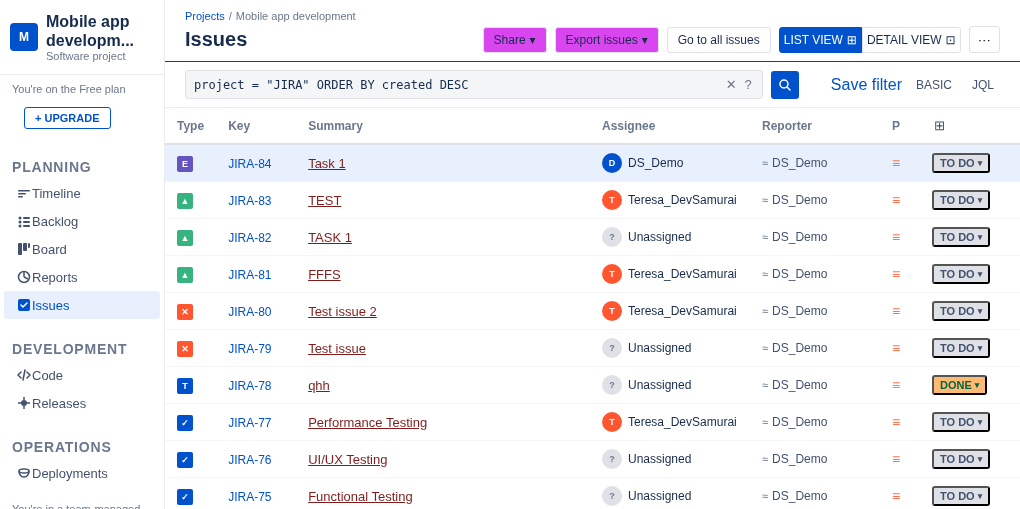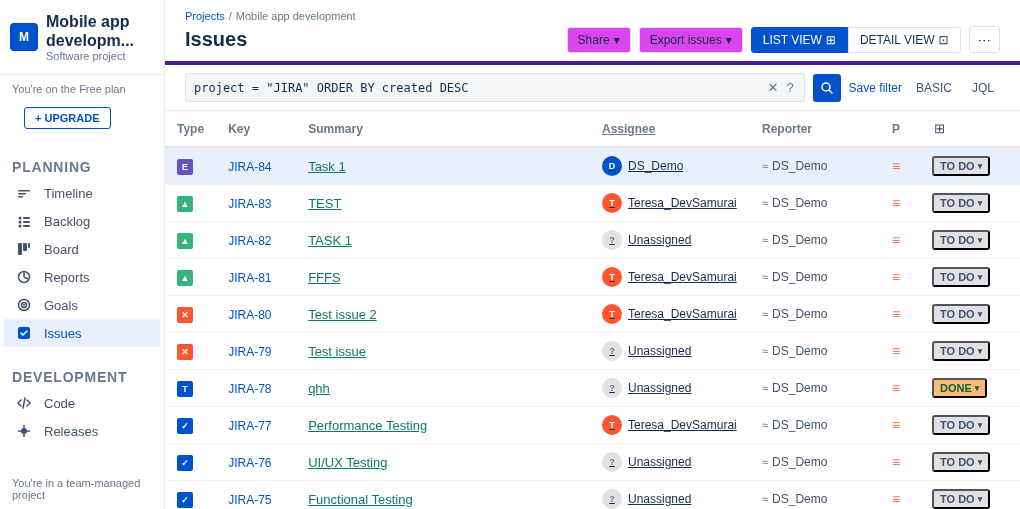--- a/index.html
+++ b/index.html
@@ -8,71 +8,71 @@
     
     .sidebar { width: 165px; min-width: 165px; background: #fff; border-right: 1px solid #ebecf0; display: flex; flex-direction: column; overflow-y: auto; }
     .sidebar-header { padding: 12px 10px; display: flex; align-items: center; gap: 8px; border-bottom: 1px solid #ebecf0; }
     .sidebar-logo { width: 28px; height: 28px; background: #0052cc; border-radius: 4px; display: flex; align-items: center; justify-content: center; color: #fff; font-size: 12px; font-weight: bold; flex-shrink: 0; }
     .sidebar-title { font-size: 16px; font-weight: 600; color: #172b4d; line-height: 1.2; }
     .sidebar-subtitle { font-size: 11px; color: #6b778c; }
     .sidebar-plan { padding: 8px 12px; font-size: 11px; color: #6b778c; }
     .upgrade-btn { margin: 4px 12px 8px; border: 1px solid #0052cc; color: #0052cc; background: #fff; border-radius: 3px; padding: 4px 10px; font-size: 11px; font-weight: 600; cursor: pointer; display: flex; align-items: center; gap: 4px; }
     .sidebar-section { padding: 8px 0; }
     .sidebar-section-title { padding: 6px 12px 4px; font-size: 14px; font-weight: 700; color: #6b778c; letter-spacing: 0.8px; text-transform: uppercase; }
-    .sidebar-item { display: flex; align-items: center; gap: 12px; padding: 6px 12px; cursor: pointer; color: #42526e; font-size: 13px; border-radius: 3px; margin: 0 4px; }
+    .sidebar-item { display: flex; align-items: center; gap: 0; padding: 6px 12px; cursor: pointer; color: #42526e; font-size: 13px; border-radius: 3px; margin: 0 4px; }
     .sidebar-item.active { background: #e8f0fe; color: #0052cc; font-weight: 500; }
     .sidebar-item-icon { width: 16px; height: 16px; display: flex; align-items: center; justify-content: center; flex-shrink: 0; }
     .sidebar-footer { padding: 8px 12px; font-size: 11px; color: #6b778c; margin-top: auto; }
 
     
     .main { flex: 1; overflow: hidden; display: flex; flex-direction: column; }
-    .main-header { padding: 10px 20px 0; border-bottom: 4px solid #4c1d95; }
+    .main-header { padding: 10px 20px 0; border-bottom: 1px solid #4c1d95; }
     .breadcrumb { font-size: 11px; color: #6b778c; display: flex; align-items: center; gap: 4px; margin-bottom: 4px; }
     .breadcrumb a { color: #0052cc; text-decoration: none; }
     .page-title-row { display: flex; align-items: center; justify-content: space-between; padding-bottom: 8px; }
     .page-title { font-size: 20px; font-weight: 600; color: #172b4d; }
     .header-actions { display: flex; align-items: center; gap: 8px; }
     .btn { display: flex; align-items: center; gap: 4px; padding: 5px 10px; border-radius: 3px; font-size: 12px; cursor: pointer; border: 1px solid transparent; }
     .btn-default { background: #d946ef; color: #172b4d; border-color: #dfe1e6; }
     .btn-outline { background: #fff; color: #172b4d; border-color: #dfe1e6; }
     .view-toggle { display: flex; align-items: center; gap: 0; }
-    .view-btn { padding: 5px 11px; border: 1px solid #dfe1e6; font-size: 12px; cursor: pointer; background: #fff; color: #172b4d; display: flex; align-items: center; gap: 4px; }
+    .view-btn { padding: 5px 4px; border: 1px solid #dfe1e6; font-size: 12px; cursor: pointer; background: #fff; color: #172b4d; display: flex; align-items: center; gap: 4px; }
     .view-btn.active { background: #0052cc; color: #fff; border-color: #0052cc; }
     .view-btn:first-child { border-radius: 3px 0 0 3px; }
     .view-btn:last-child { border-radius: 0 3px 3px 0; }
     .more-btn { padding: 5px 8px; border: 1px solid #dfe1e6; border-radius: 3px; background: #fff; cursor: pointer; }
 
     
     .filter-bar { padding: 8px 20px; display: flex; align-items: center; gap: 8px; border-bottom: 1px solid #ebecf0; }
     .jql-input-wrap { flex: 1; display: flex; align-items: center; background: #f4f5f7; border: 1px solid #dfe1e6; border-radius: 3px; padding: 4px 8px; gap: 4px; }
     .jql-input { background: transparent; border: none; outline: none; font-size: 12px; font-family: monospace; color: #172b4d; flex: 1; }
     .jql-icons { display: flex; align-items: center; gap: 4px; }
     .jql-icon-btn { background: none; border: none; cursor: pointer; color: #6b778c; font-size: 13px; padding: 2px; }
     .search-btn { background: #0052cc; border: none; border-radius: 3px; color: #fff; width: 28px; height: 28px; display: flex; align-items: center; justify-content: center; cursor: pointer; }
-    .save-filter-btn { background: none; border: none; color: #0052cc; font-size: 12px; cursor: pointer; white-space: nowrap; }
+    .save-filter-btn { background: none; border: none; color: #0052cc; font-size: 16px; cursor: pointer; white-space: nowrap; margin-left: 24px; }
     .basic-btn { background: none; border: none; color: #42526e; font-size: 12px; cursor: pointer; padding: 4px 6px; border-radius: 3px; }
     .jql-btn { background: none; border: none; color: #42526e; font-size: 12px; cursor: pointer; padding: 4px 6px; border-radius: 3px; font-weight: 500; }
 
     
     .table-wrap { flex: 1; overflow-y: auto; }
     table { width: 100%; border-collapse: collapse; }
     thead th { padding: 8px 12px; text-align: left; font-size: 12px; font-weight: 600; color: #6b778c; border-bottom: 2px solid #dfe1e6; white-space: nowrap; position: sticky; top: 0; background: #fff; z-index: 1; }
     tbody tr { border-bottom: 1px solid #f4f5f7; }
     tbody tr.selected { background: #e8f0fe; }
     td { padding: 8px 12px; font-size: 13px; vertical-align: middle; }
     .td-type { width: 40px; }
     .td-key { width: 80px; }
     .td-summary { }
-    .td-assignee { width: 160px; text-decoration: underline; }
+    .td-assignee { width: 160px; }
     .td-reporter { width: 130px; }
     .td-p { width: 40px; }
     .td-status { width: 100px; }
 
     .issue-key { color: #0052cc; text-decoration: none; font-size: 12px; }
-    .issue-summary { color: #0f766e; }
+    .issue-summary { color: #7f1d1d; }
     .issue-type-icon { width: 16px; height: 16px; border-radius: 2px; display: inline-flex; align-items: center; justify-content: center; font-size: 10px; color: #fff; }
 
     .assignee-cell { display: flex; align-items: center; gap: 6px; }
     .avatar { width: 20px; height: 20px; border-radius: 50%; background: #6554c0; display: flex; align-items: center; justify-content: center; color: #fff; font-size: 9px; font-weight: bold; flex-shrink: 0; }
     .reporter-cell { display: flex; align-items: center; gap: 4px; color: #42526e; font-size: 12px; }
     .reporter-icon { color: #6b778c; font-size: 11px; }
 
     .priority-icon { color: #ff7452; font-size: 14px; }
     .priority-medium { color: #ff7452; }
 
@@ -141,30 +141,20 @@
     <div class="sidebar-item">
       <div class="sidebar-item-icon">
         <svg width="14" height="14" viewBox="0 0 14 14" fill="none">
             <circle cx="7" cy="7" r="5.5" stroke="#42526e" stroke-width="1.5" fill="none"></circle>
             <path d="M7 7 L7 2" stroke="#42526e" stroke-width="1.5"></path>
             <path d="M7 7 L11 9" stroke="#42526e" stroke-width="1.5"></path>
           </svg>
       </div>
       <span>Reports</span>
     </div>
-    <div class="sidebar-item">
-      <div class="sidebar-item-icon">
-        <svg width="14" height="14" viewBox="0 0 14 14" fill="none">
-            <circle cx="7" cy="7" r="5.5" stroke="#42526e" stroke-width="1.5" fill="none"></circle>
-            <circle cx="7" cy="7" r="2.5" stroke="#42526e" stroke-width="1.5" fill="none"></circle>
-            <circle cx="7" cy="7" r="1" fill="#42526e"></circle>
-          </svg>
-      </div>
-      <span>Goals</span>
-    </div>
     <div class="sidebar-item active">
       <div class="sidebar-item-icon">
         <svg width="14" height="14" viewBox="0 0 14 14" fill="none">
             <rect x="1" y="1" width="12" height="12" rx="2" fill="#0052cc"></rect>
             <path d="M4 7 L6 9 L10 5" stroke="#fff" stroke-width="1.5" stroke-linecap="round"></path>
           </svg>
       </div>
       <span>Issues</span>
     </div>
   </div>
@@ -188,20 +178,32 @@
             <path d="M7 1 L7 4" stroke="#42526e" stroke-width="1.5"></path>
             <path d="M7 10 L7 13" stroke="#42526e" stroke-width="1.5"></path>
             <path d="M1 7 L4 7" stroke="#42526e" stroke-width="1.5"></path>
             <path d="M10 7 L13 7" stroke="#42526e" stroke-width="1.5"></path>
           </svg>
       </div>
       <span>Releases</span>
     </div>
   </div>
 
+  <div class="sidebar-section">
+    <div class="sidebar-section-title">OPERATIONS</div>
+    <div class="sidebar-item">
+      <div class="sidebar-item-icon">
+        <svg width="14" height="14" viewBox="0 0 14 14" fill="none">
+            <ellipse cx="7" cy="5" rx="5" ry="2" stroke="#42526e" stroke-width="1.5" fill="none"></ellipse>
+            <path d="M2 5 C2 5 2 11 7 11 C12 11 12 5 12 5" stroke="#42526e" stroke-width="1.5" fill="none"></path>
+          </svg>
+      </div>
+      <span>Deployments</span>
+    </div>
+  </div>
 
   <div class="sidebar-footer">
     <div>You're in a team-managed project</div>
 
   </div>
 </div>
 
 <div class="main">
   <div class="main-header">
     <div class="breadcrumb">
@@ -212,20 +214,23 @@
     <div class="page-title-row">
       <h1 class="page-title">Issues</h1>
       <div class="header-actions">
         <button class="btn btn-default">
           <span>Share</span>
           <span>▾</span>
         </button>
         <button class="btn btn-default">
           <span>Export issues</span>
           <span>▾</span>
+        </button>
+        <button class="btn btn-outline">
+          <span>Go to all issues</span>
         </button>
         <div class="view-toggle">
           <button class="view-btn active">
             <span>LIST VIEW</span>
             <span>⊞</span>
           </button>
           <button class="view-btn">
             <span>DETAIL VIEW</span>
             <span>⊡</span>
           </button>

